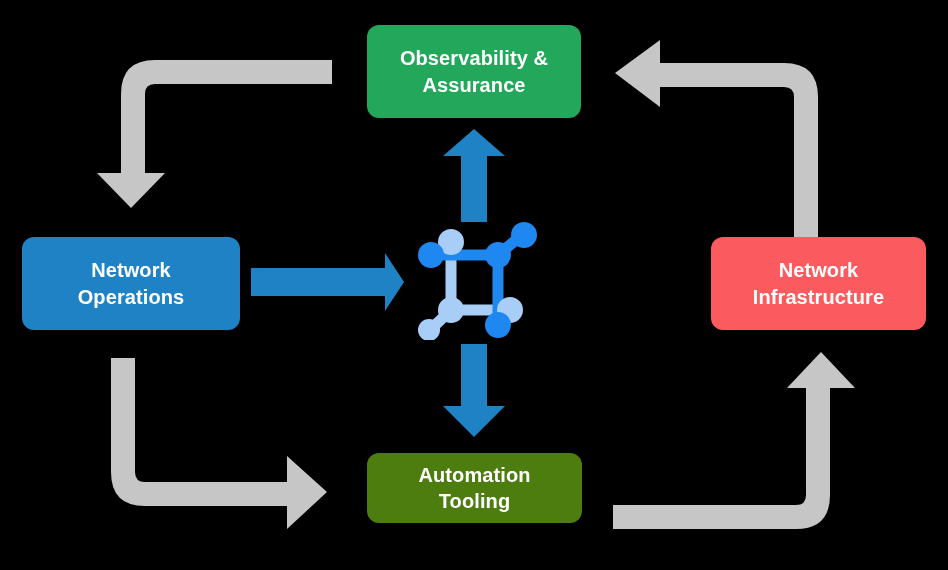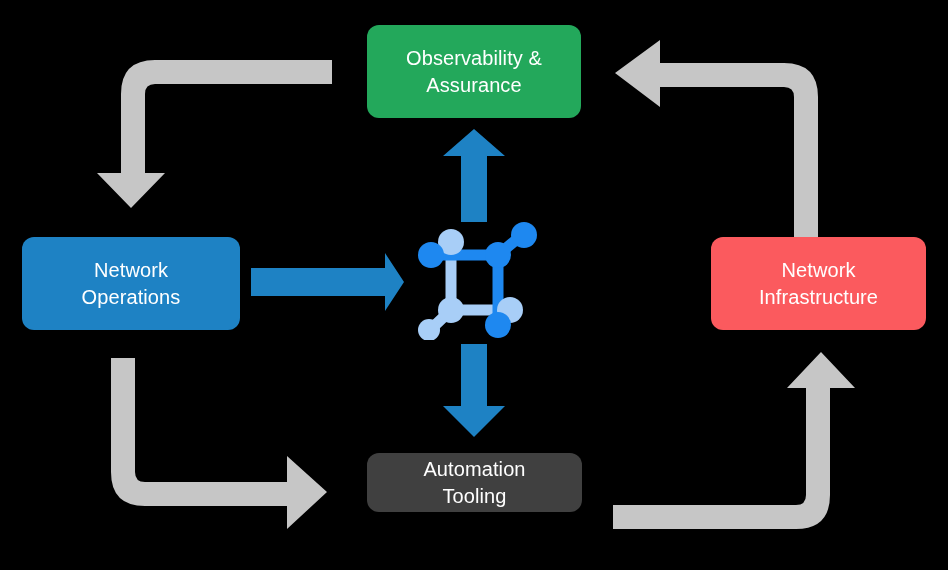--- a/index.html
+++ b/index.html
@@ -30,21 +30,21 @@
   .node-box {
     position: absolute;
     display: flex;
     align-items: center;
     justify-content: center;
     text-align: center;
     border-radius: 12px;
     color: #ffffff;
     font-size: 20px;
     line-height: 1.32;
-    font-weight: 400;
+    font-weight: 700;
     letter-spacing: 0.1px;
     white-space: pre-line;
     box-sizing: border-box;
     padding: 6px 10px;
   }
   #box-observability {
     left: 367px;
     top: 25px;
     width: 214px;
     height: 93px;
@@ -61,22 +61,22 @@
     left: 711px;
     top: 237px;
     width: 215px;
     height: 93px;
     background: #FB5A5E;
   }
   #box-automation-tooling {
     left: 367px;
     top: 453px;
     width: 215px;
-    height: 59px;
-    background: #404040;
+    height: 70px;
+    background: #4d7c0f;
   }
   #center-icon {
     position: absolute;
     left: 418px;
     top: 222px;
     width: 126px;
     height: 118px;
   }
 </style>
 </head>

